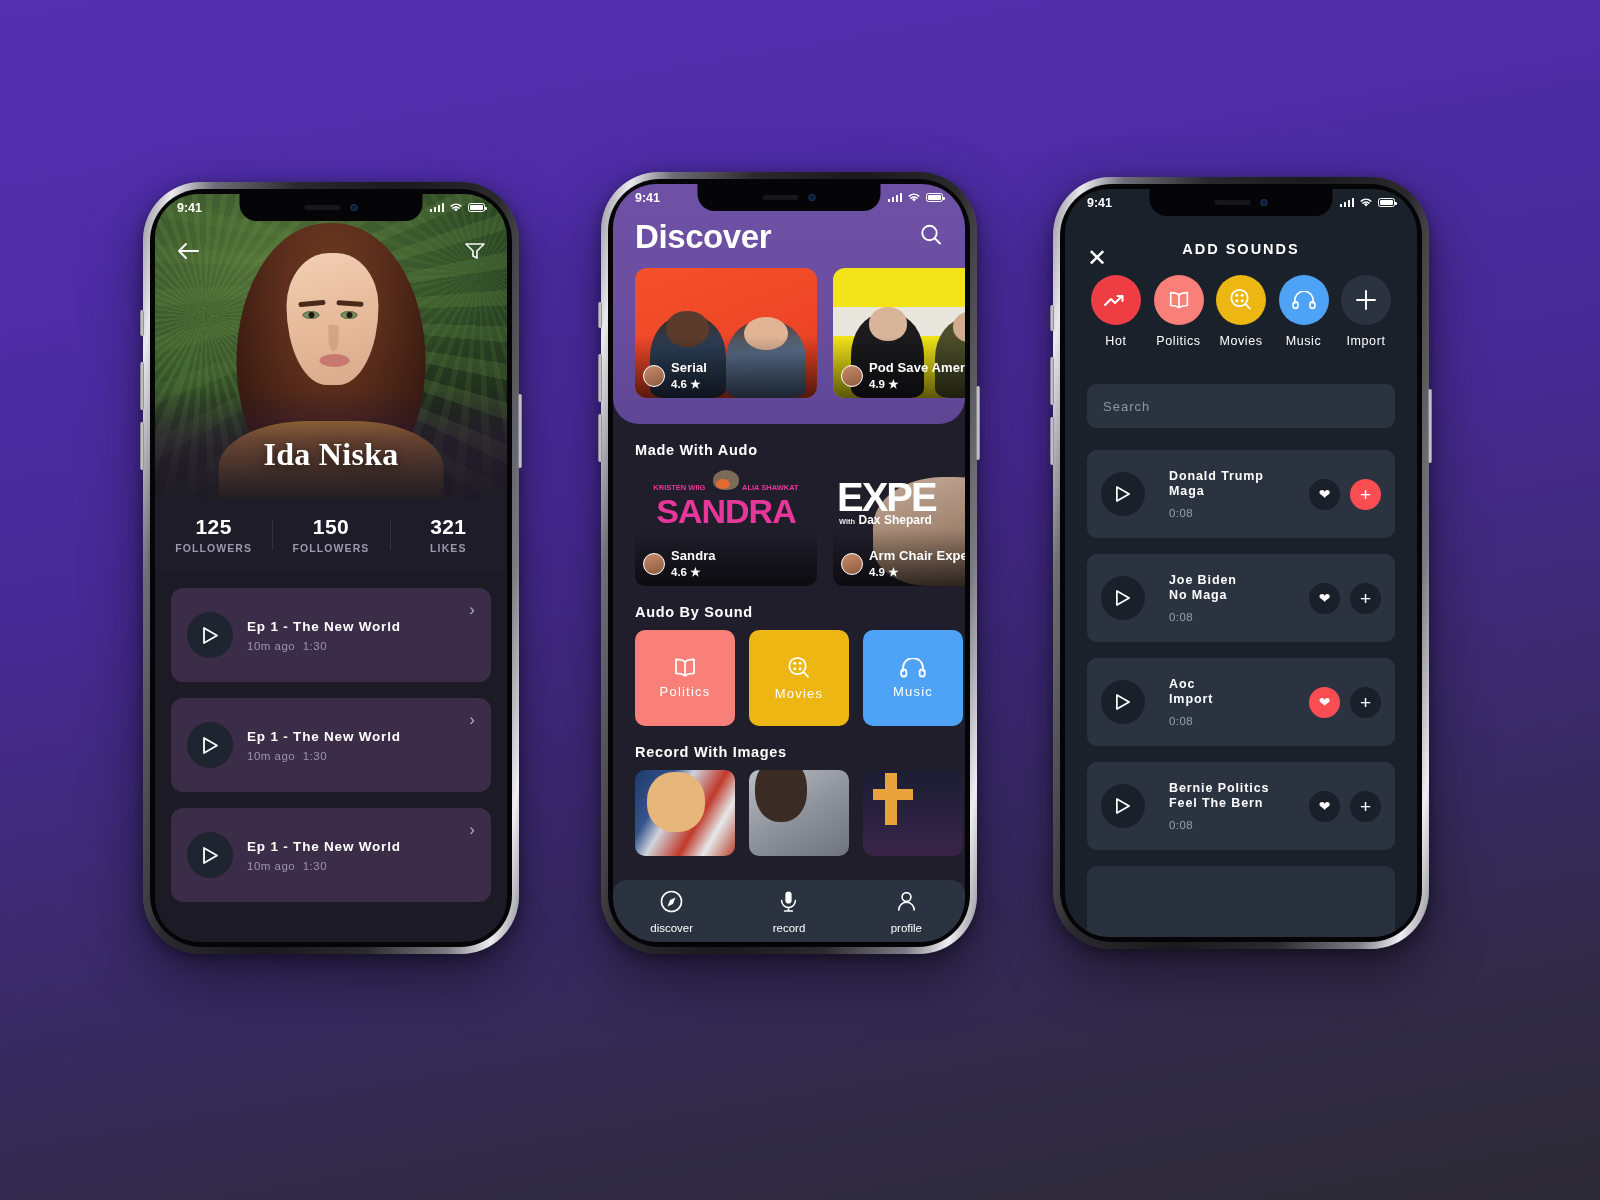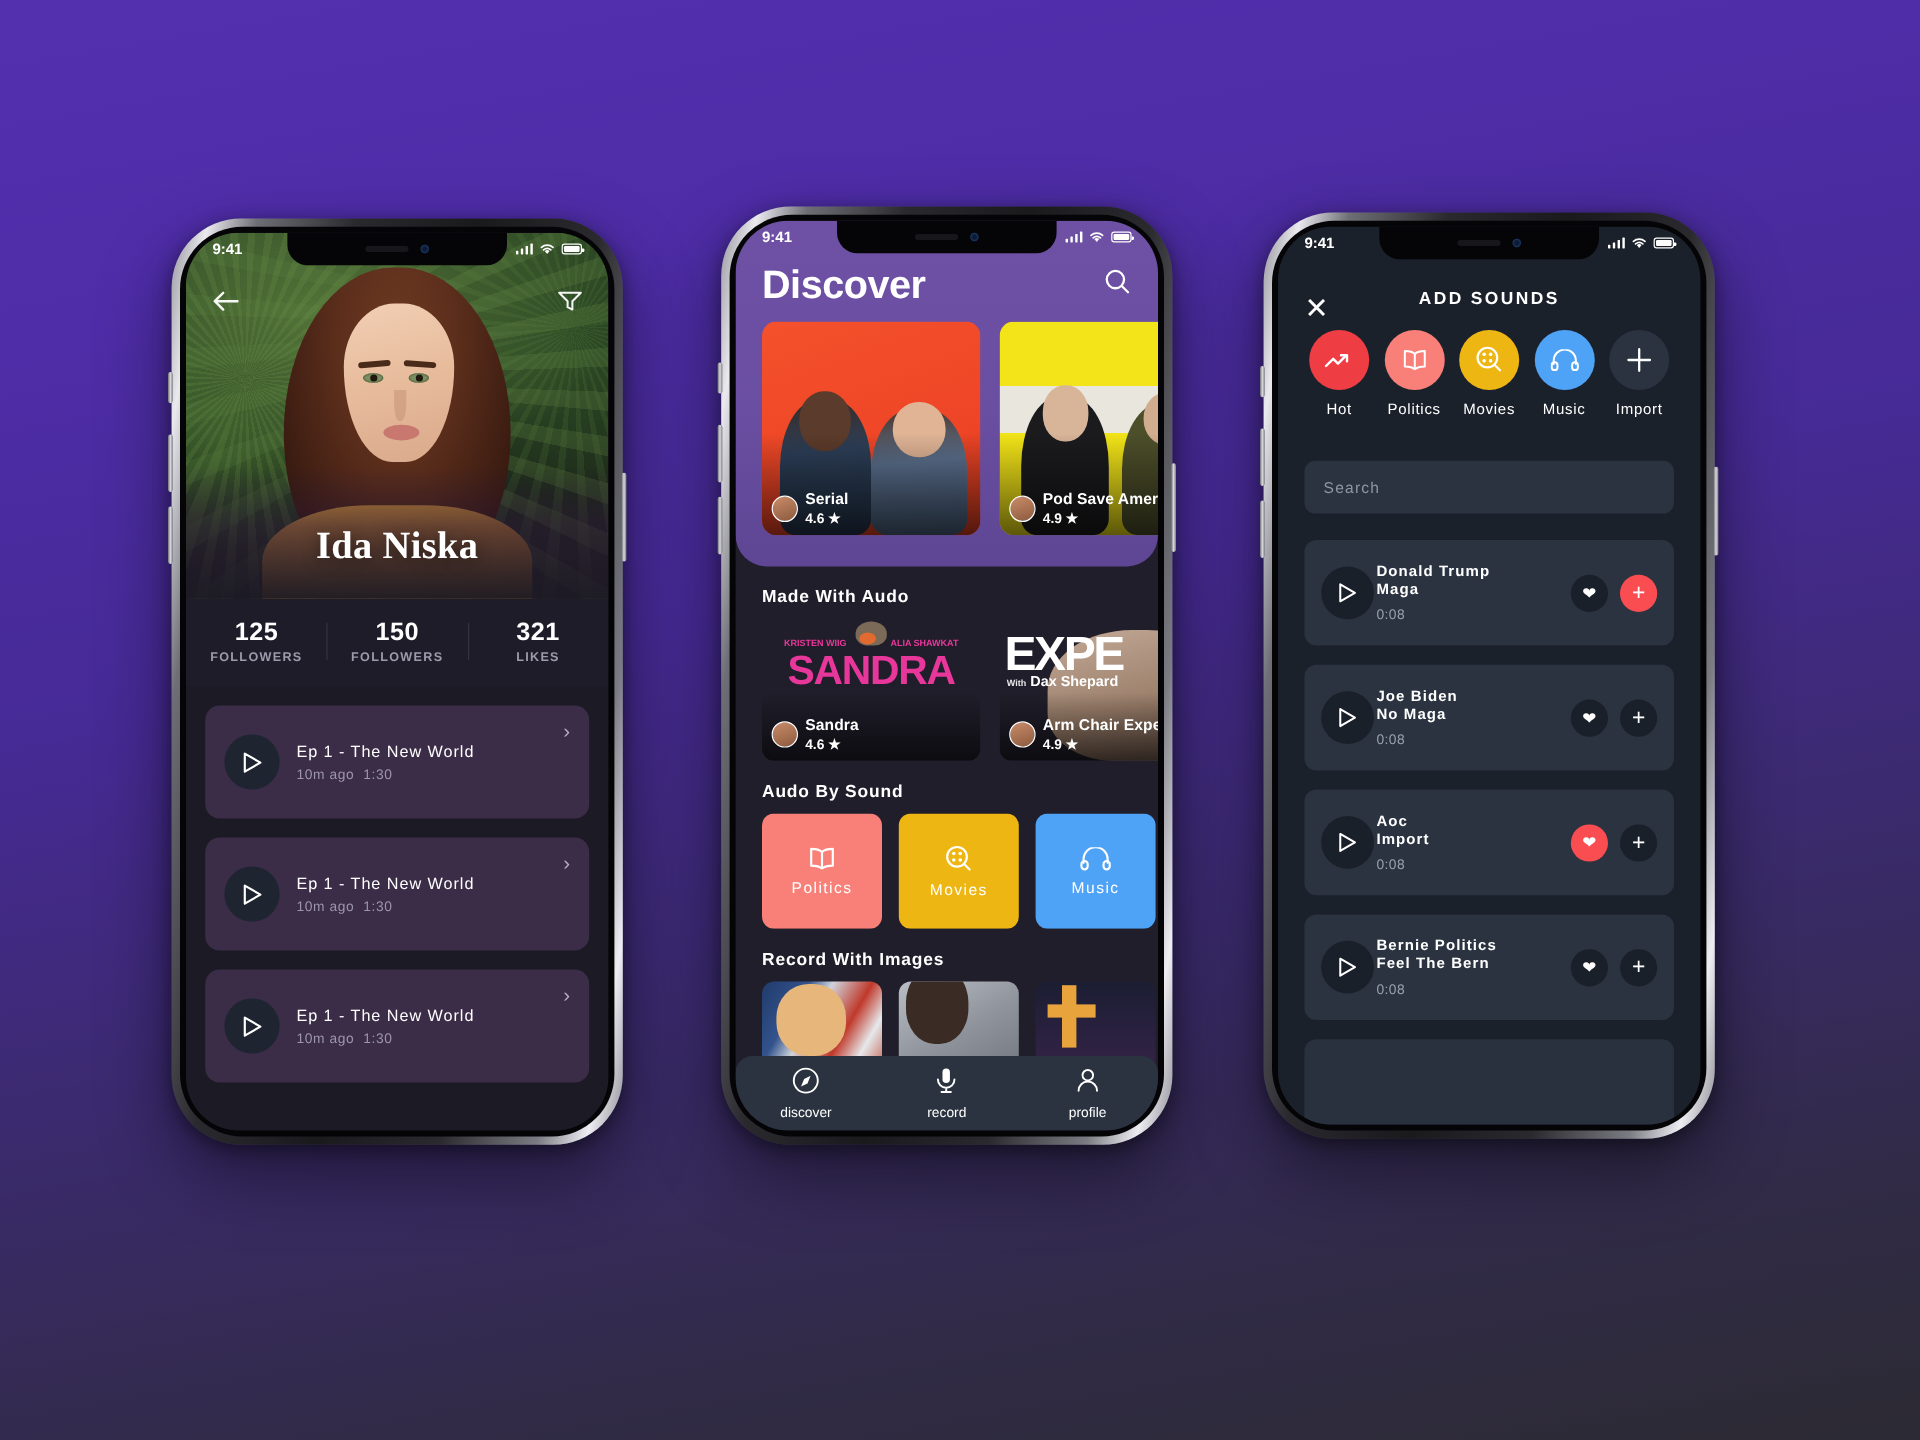--- a/index.html
+++ b/index.html
@@ -110,33 +110,33 @@
   .ep-list { margin:16px 16px 0; display:flex; flex-direction:column; gap:16px; }
   .ep {
     background:#3b2c47; border-radius:12px; height:94px; position:relative;
     display:flex; align-items:center; padding:0 16px; gap:14px;
   }
   .ep .play {
     width:46px; height:46px; border-radius:50%; background:#1e2430; flex:0 0 46px;
     display:flex; align-items:center; justify-content:center; cursor:pointer;
   }
   .ep .meta { flex:1; }
-  .ep .title { color:#fff; font-size:13.5px; font-weight:normal; letter-spacing:.8px;}
+  .ep .title { color:#fff; font-size:13.5px; font-weight:bold; letter-spacing:.8px;}
   .ep .sub { color:#9b96ab; font-size:11.5px; letter-spacing:.5px; margin-top:6px;}
   .ep .chev { position:absolute; right:16px; top:12px; color:#b3adc2; font-size:17px; }
 
   
   #p2 { left:601px; top:172px; width:376px; height:782px; }
   #p2 .screen { background:#201e2a; }
   .d-top { background:linear-gradient(180deg,#6e51a5 0%,#6a4ea1 55%,#5e4694 100%); padding:34px 0 0; position:relative;
            border-bottom-left-radius:26px; border-bottom-right-radius:26px;}
   .d-head { display:flex; align-items:center; justify-content:space-between; padding:0 22px 12px;}
   .d-title { color:#fff; font-size:33px; font-weight:bold; letter-spacing:-.4px;}
   .hrow { display:flex; gap:16px; padding:0 22px 26px; overflow:hidden; }
-  .hcard { flex:0 0 182px; height:178px; border-radius:12px; position:relative; overflow:hidden; }
+  .hcard { flex:0 0 182px; height:130px; border-radius:12px; position:relative; overflow:hidden; }
   .hcard .art { position:absolute; inset:0; }
   .art.serial { background:linear-gradient(160deg,#f4512c 0%,#ee4526 60%,#d93d20 100%); }
   .art.psa { background:linear-gradient(180deg,#f2e418 0%,#f2e418 30%,#e9e6dd 30%,#e9e6dd 52%,#f2e418 52%,#f2e418 100%); }
   .art.sandra { background:linear-gradient(180deg,#cfe3ec 0%,#e6eef2 45%,#f0d5d8 70%,#e3b3bd 100%); }
   .art.expert { background:linear-gradient(170deg,#b9b2ab 0%,#8d837c 45%,#5d544f 100%); }
   .ppl { position:absolute; bottom:0; left:0; right:0; height:72%; }
   .ppl .p { position:absolute; bottom:0; border-radius:42% 42% 18% 18%/50% 50% 12% 12%; }
   .serial .p1 { left:8%; width:42%; height:88%; background:linear-gradient(175deg,#3a2a22 0%,#2d3f58 38%,#24344b 100%); }
   .serial .p1::after{content:'';position:absolute;left:22%;top:-6%;width:56%;height:44%;border-radius:48%;background:#5b3b2b;}
   .serial .p2 { right:6%; width:44%; height:82%; background:linear-gradient(175deg,#4a3326 0%,#5d7391 42%,#4a5f7c 100%); }
@@ -196,21 +196,21 @@
   .cat.hot .circ{background:#ef3e43;} .cat.politics .circ{background:#f98078;}
   .cat.movies .circ{background:#eeb612;} .cat.music .circ{background:#4fa3f7;}
   .cat.import .circ{background:#2b3340;}
   .cat .lab { color:#fff; font-size:12.5px; margin-top:9px; letter-spacing:.6px;}
   .searchbox { margin:36px 22px 0; height:44px; background:#2b3340; border-radius:9px;
                display:flex; align-items:center; padding:0 16px;}
   .searchbox input { background:transparent; border:0; outline:0; color:#fff; font-size:13px; letter-spacing:1px;
                      width:100%; font-family:"Liberation Sans", sans-serif;}
   .searchbox input::placeholder { color:#8d96a3; }
   .snd-list { margin:22px 22px 0; display:flex; flex-direction:column; gap:16px;}
-  .snd { background:#2b3340; border-radius:10px; height:88px; display:flex; align-items:center; padding:12px 14px; gap:2px;}
+  .snd { background:#2b3340; border-radius:10px; height:88px; display:flex; align-items:center; padding:12px 14px; gap:24px;}
   .snd .play { width:44px; height:44px; border-radius:50%; background:#1a202a; flex:0 0 44px;
                display:flex; align-items:center; justify-content:center; cursor:pointer;}
   .snd .meta { flex:1; min-width:0;}
   .snd .n1 { color:#fff; font-size:12.5px; font-weight:bold; letter-spacing:.9px;}
   .snd .n2 { color:#fff; font-size:12.5px; font-weight:bold; letter-spacing:.9px; margin-top:1px;}
   .snd .dur { color:#98a0ad; font-size:11.5px; margin-top:9px; letter-spacing:.4px;}
   .snd .acts { display:flex; gap:10px; }
   .abtn { width:31px; height:31px; border-radius:50%; background:#1a202a; display:flex; align-items:center; justify-content:center; cursor:pointer;}
   .abtn.red { background:#fa4d52; }
   .abtn .heart { color:#fff; font-size:14px; line-height:1;}

